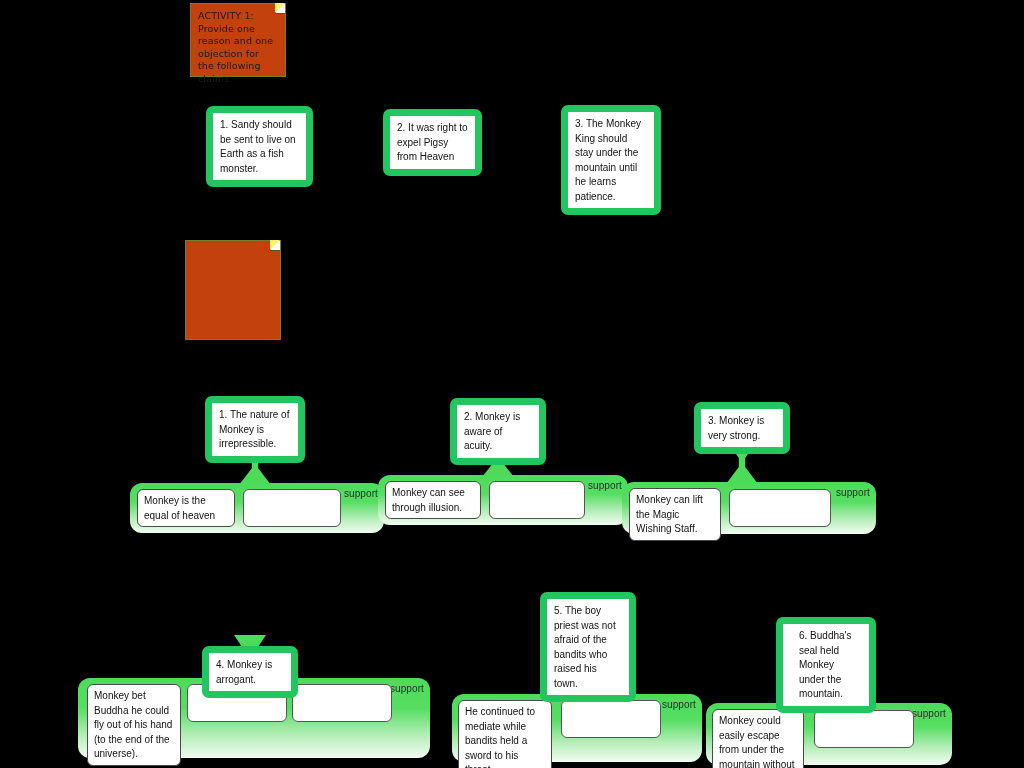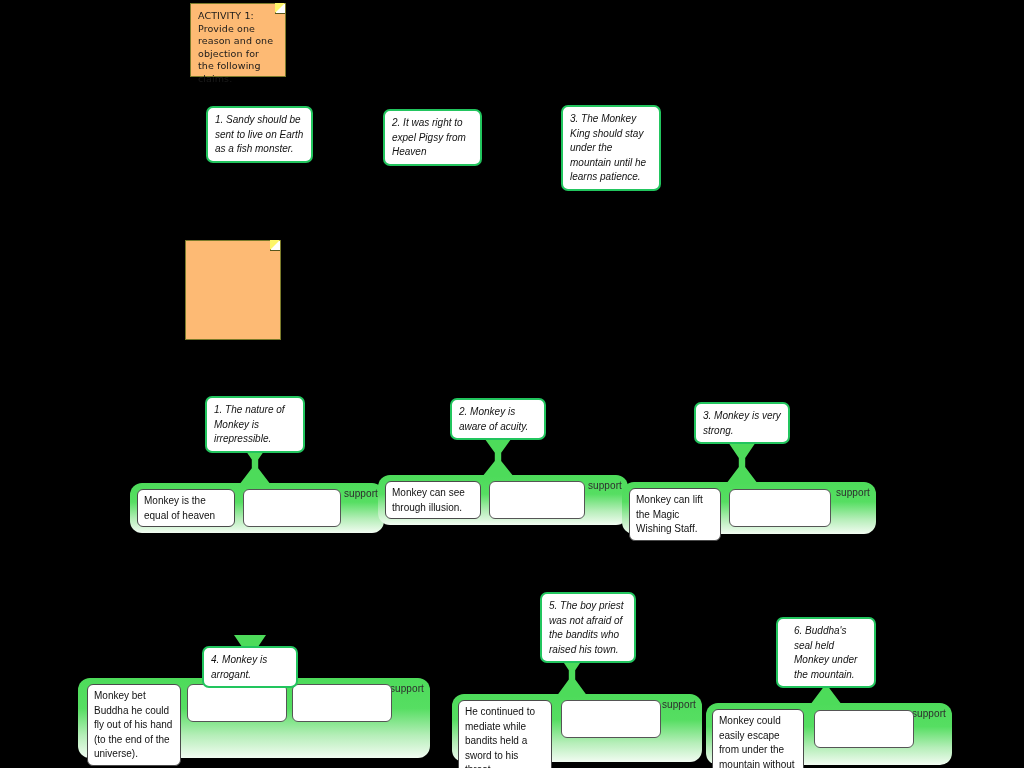--- a/index.html
+++ b/index.html
@@ -6,21 +6,21 @@
   body{
     width:1024px;height:768px;background:#000000;
     font-family:"Liberation Sans",sans-serif;
     position:relative;overflow:hidden;
   }
   .canvas{position:absolute;left:0;top:0;width:1024px;height:768px;}
 
   
   .sticky{
     position:absolute;
-    background:#fdba74;
+    background:#c2410c;
     border:1px solid #7a7a2a;
     box-sizing:border-box;
     padding:6px 7px 5px 7px;
     font-family:"DejaVu Sans",sans-serif;
     font-size:9.5px;
     line-height:12.6px;
     color:#1a1a1a;
     letter-spacing:.1px;
   }
   .sticky .fold{
@@ -35,29 +35,28 @@
     content:"";position:absolute;left:-1px;top:-1px;
     width:0;height:0;
     border-left:10px solid #fdf569;
     border-bottom:10px solid transparent;
   }
 
   
   .claim{
     position:absolute;
     background:#ffffff;
-    border:2px solid #22c55e;
+    border:7px solid #22c55e;
     border-radius:7px;
     box-sizing:border-box;
     padding:5px 7px 4px 7px;
     font-size:10px;
     line-height:14.5px;
     color:#111111;
     z-index:6;
-    font-style:italic;
   }
 
   
   .group{
     position:absolute;
     border-radius:12px;
     background:linear-gradient(to bottom,#4ddb5a 0%,#56de62 38%,#b6eeb9 72%,#f2fcf2 100%);
     box-sizing:border-box;
     z-index:3;
     overflow:hidden;

